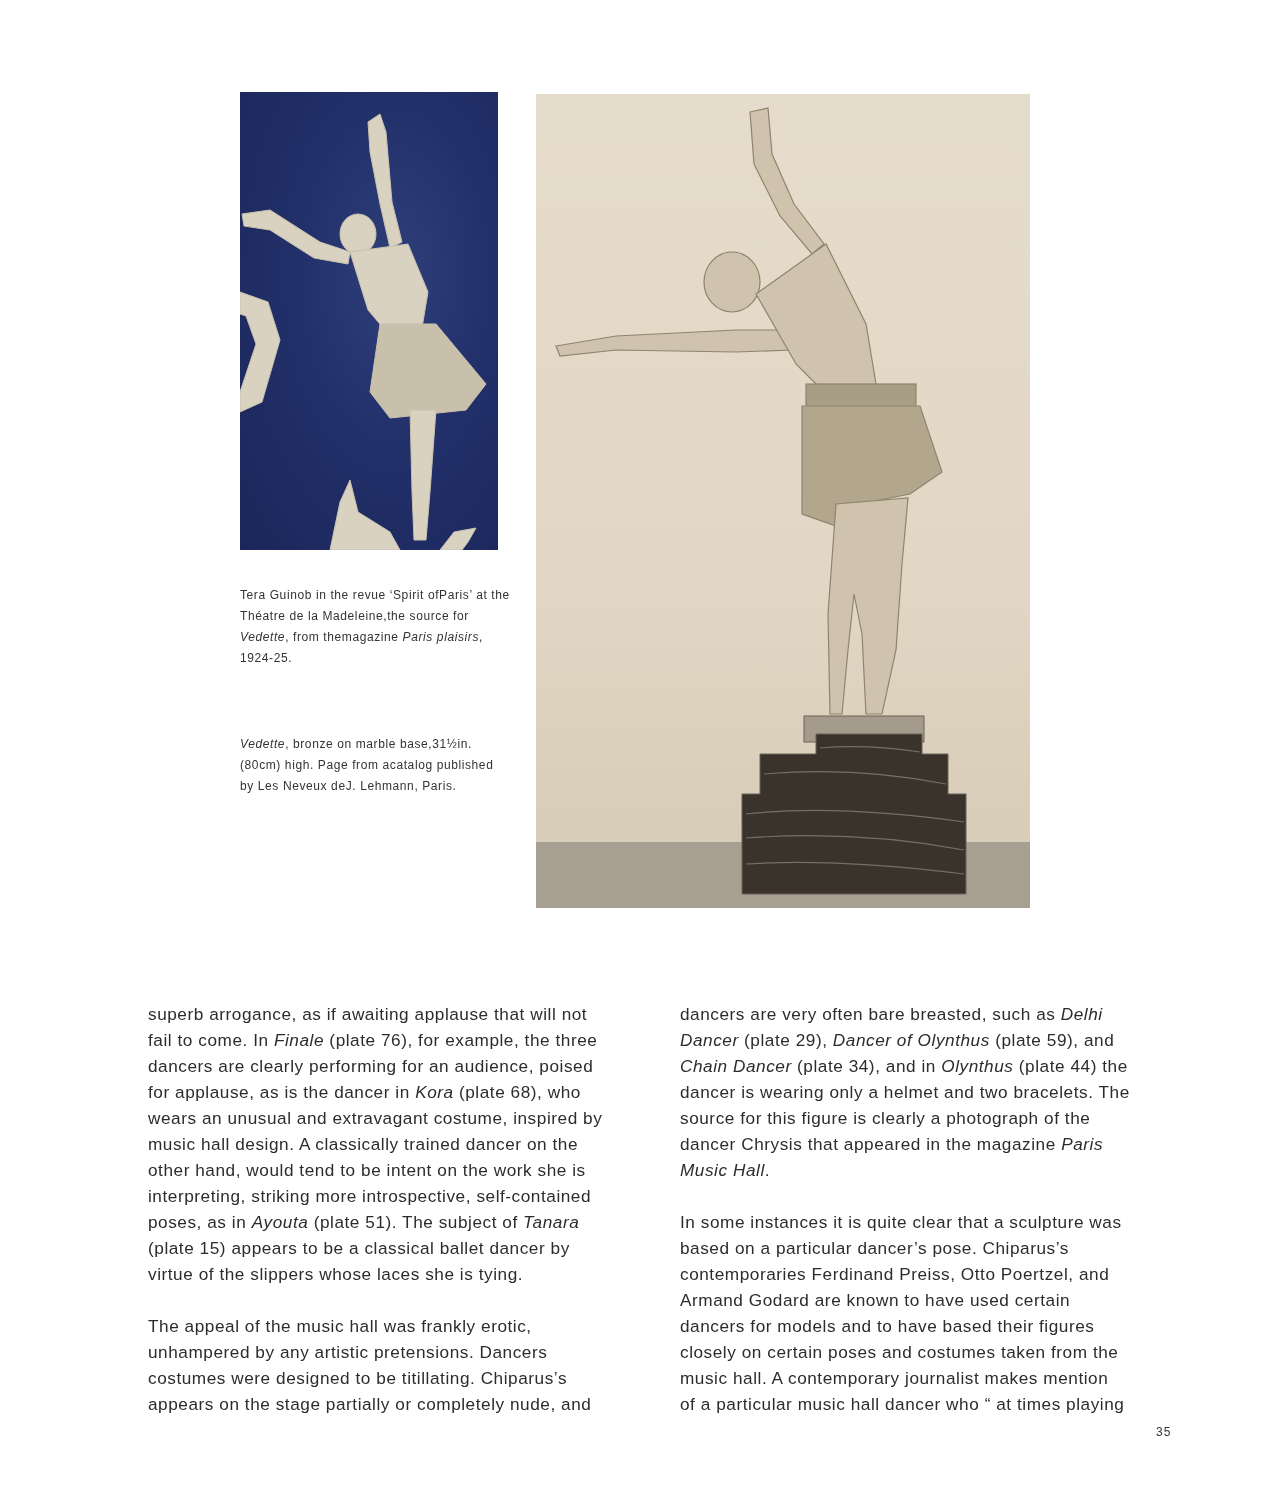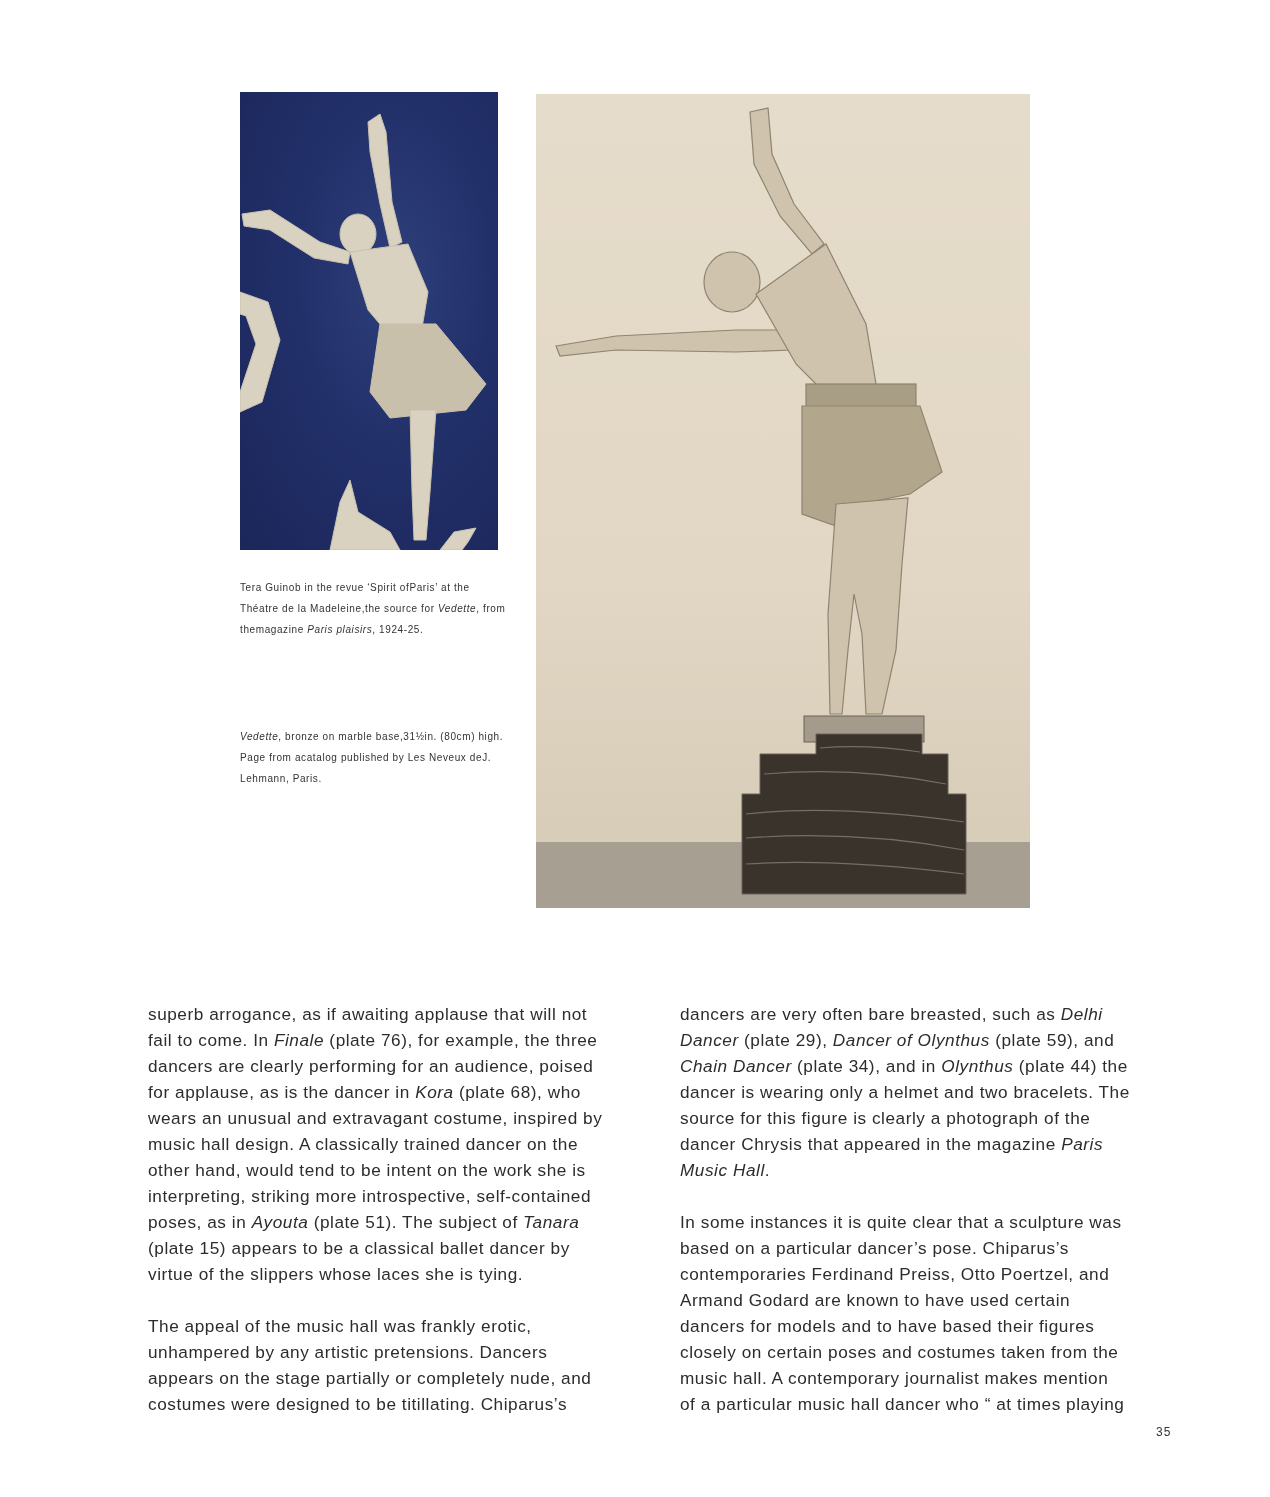--- a/index.html
+++ b/index.html
@@ -6,22 +6,22 @@
   body { width: 1270px; height: 1497px; position: relative; overflow: hidden;
          font-family: "Liberation Sans", sans-serif; color: #2a2a2a; }
 
   .photo { position: absolute; overflow: hidden; }
   #photo-left { left: 240px; top: 92px; width: 258px; height: 458px;
     background: radial-gradient(ellipse at 60% 40%, #2e3f7a 0%, #22306a 45%, #1b2659 100%); }
   #photo-right { left: 536px; top: 94px; width: 494px; height: 814px;
     background: linear-gradient(180deg, #e6dccb 0%, #e2d7c4 60%, #d8cdb9 90%); }
   .photo svg { width: 100%; height: 100%; display: block; }
 
-  .caption { position: absolute; left: 240px; width: 270px; font-size: 10px;
-    line-height: 21px; letter-spacing: 0.6px; color: #333; }
+  .caption { position: absolute; left: 240px; width: 270px; font-size: 12px;
+    line-height: 21px; letter-spacing: 0.6px; color: #333; margin-top: 8px; }
   #caption-1 { top: 577px; }
   #caption-2 { top: 726px; }
   .caption i, .body-col i { font-style: italic; }
 
   .body-col { position: absolute; top: 985px; font-size: 17.2px; line-height: 26px;
     letter-spacing: 0.55px; color: #2c2c2c; }
   #col-left { left: 148px; width: 470px; }
   #col-right { left: 680px; width: 470px; }
   .body-col p { margin: 16px 0 26px 0; }
   .body-col .line { display: block; white-space: nowrap; }
@@ -103,22 +103,22 @@
       <span class="line"><span>music hall design. A classically trained dancer on the</span></span>
       <span class="line"><span>other hand, would tend to be intent on the work she is</span></span>
       <span class="line"><span>interpreting, striking more introspective, self-contained</span></span>
       <span class="line"><span>poses, as in </span><i>Ayouta</i><span> (plate 51). The subject of </span><i>Tanara</i></span>
       <span class="line"><span>(plate 15) appears to be a classical ballet dancer by</span></span>
       <span class="line"><span>virtue of the slippers whose laces she is tying.</span></span>
     </p>
     <p>
       <span class="line"><span>The appeal of the music hall was frankly erotic,</span></span>
       <span class="line"><span>unhampered by any artistic pretensions. Dancers</span></span>
+      <span class="line"><span>costumes were designed to be titillating. Chiparus’s</span></span>
       <span class="line"><span>appears on the stage partially or completely nude, and</span></span>
-      <span class="line"><span>costumes were designed to be titillating. Chiparus’s</span></span>
     </p>
   </div>
 <div class="body-col" id="col-right">
     <p>
       <span class="line"><span>dancers are very often bare breasted, such as </span><i>Delhi</i></span>
       <span class="line"><i>Dancer</i><span> (plate 29), </span><i>Dancer of Olynthus</i><span> (plate 59), and</span></span>
       <span class="line"><i>Chain Dancer</i><span> (plate 34), and in </span><i>Olynthus</i><span> (plate 44) the</span></span>
       <span class="line"><span>dancer is wearing only a helmet and two bracelets. The</span></span>
       <span class="line"><span>source for this figure is clearly a photograph of the</span></span>
       <span class="line"><span>dancer Chrysis that appeared in the magazine </span><i>Paris</i></span>

